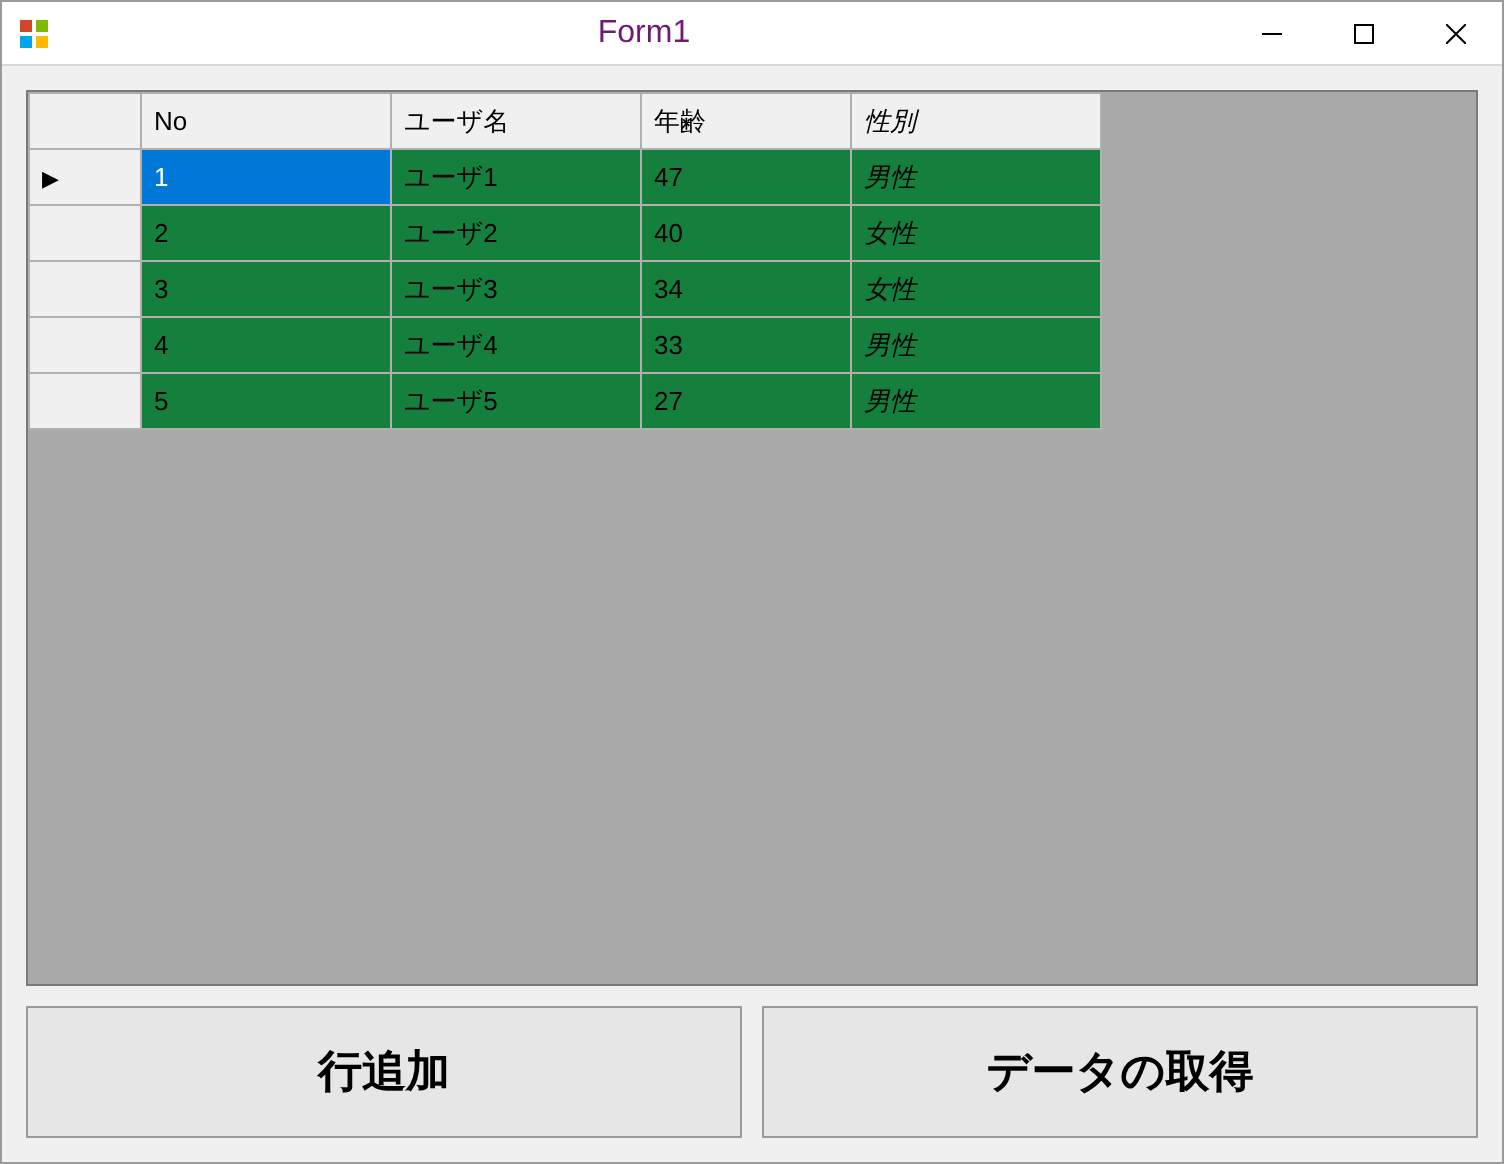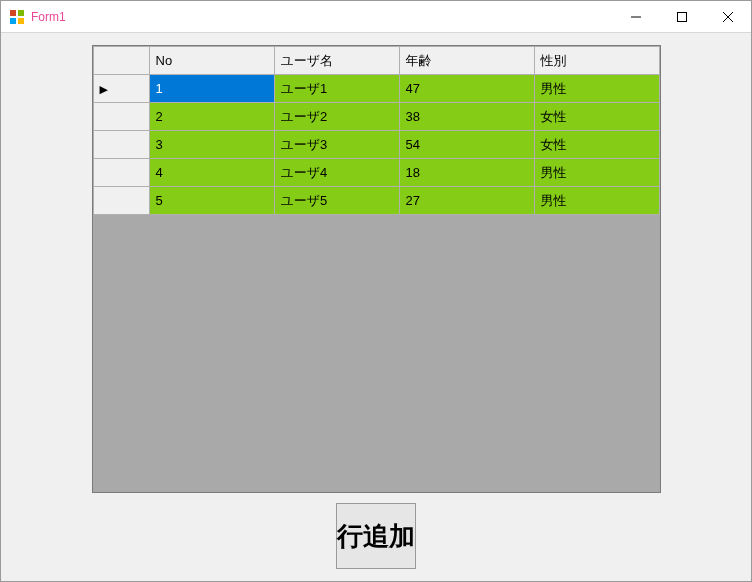--- a/index.html
+++ b/index.html
@@ -25,91 +25,91 @@
     align-items: center;
     padding-left: 8px;
     border-bottom: 1px solid #d8d8d8;
   }
   .titlebar-icon {
     width: 16px; height: 16px;
     margin-right: 6px;
     display: flex; align-items: center; justify-content: center;
   }
   .titlebar-title {
-    font-size: 12px;
-    color: #ec4899;
-    flex: 1;
+    font-size: 16px;
+    color: #701a75;
+    flex: 1;
+    text-align: center;
   }
   .winbtn {
     width: 46px; height: 31px;
     display: flex; align-items: center; justify-content: center;
     color: #000;
     font-size: 12px;
   }
   .winbtn svg { display:block; }
   .client {
     flex: 1;
     padding: 12px;
     display: flex;
     flex-direction: column;
     gap: 10px;
-    align-items: center;
   }
   .grid-area {
     flex: 1;
     background: #a9a9a9;
     border: 1px solid #7a7a7a;
     overflow: hidden;
     position: relative;
   }
   .datagrid {
     border-collapse: collapse;
     background: #fff;
     margin: 0;
   }
   .datagrid th, .datagrid td {
     border: 1px solid #b0b0b0;
     font-size: 13px;
     text-align: left;
     padding: 4px 6px;
     height: 28px;
     font-weight: normal;
-    background: #84cc16;
+    background: #15803d;
     color: #000;
   }
   .datagrid th {
     background: #f0f0f0;
   }
   .rowheader {
     width: 56px;
     background: #f0f0f0 !important;
     text-align: center;
   }
   .col-no   { width: 125px; }
   .col-user { width: 125px; }
-  .col-age  { width: 135px; }
-  .col-sex  { width: 125px; }
+  .col-age  { width: 105px; }
+  .col-sex  { width: 125px; font-style: italic; }
   .selected-cell {
     background: #0078d7 !important;
     color: #fff !important;
   }
   .row-indicator {
     color: #000;
     font-size: 11px;
   }
   .button-row {
     display: flex;
     gap: 10px;
     height: 66px;
   }
   .big-btn {
     flex: 1;
     background: #e6e6e6;
     border: 1px solid #9a9a9a;
-    font-size: 26px;
+    font-size: 22px;
     font-weight: bold;
     font-family: "MS PGothic","Meiryo",sans-serif;
     color: #000;
     display: flex;
     align-items: center;
     justify-content: center;
     cursor: default;
   }
 </style>
 </head>
@@ -163,47 +163,48 @@
               <td class="rowheader"><span class="row-indicator">▶</span></td>
               <td class="col-no selected-cell">1</td>
               <td class="col-user">ユーザ1</td>
               <td class="col-age">47</td>
               <td class="col-sex">男性</td>
             </tr>
             <tr>
               <td class="rowheader"></td>
               <td class="col-no">2</td>
               <td class="col-user">ユーザ2</td>
-              <td class="col-age">38</td>
+              <td class="col-age">40</td>
               <td class="col-sex">女性</td>
             </tr>
             <tr>
               <td class="rowheader"></td>
               <td class="col-no">3</td>
               <td class="col-user">ユーザ3</td>
-              <td class="col-age">54</td>
+              <td class="col-age">34</td>
               <td class="col-sex">女性</td>
             </tr>
             <tr>
               <td class="rowheader"></td>
               <td class="col-no">4</td>
               <td class="col-user">ユーザ4</td>
-              <td class="col-age">18</td>
+              <td class="col-age">33</td>
               <td class="col-sex">男性</td>
             </tr>
             <tr>
               <td class="rowheader"></td>
               <td class="col-no">5</td>
               <td class="col-user">ユーザ5</td>
               <td class="col-age">27</td>
               <td class="col-sex">男性</td>
             </tr>
           </tbody>
       </table>
     </div>
 
     <div class="button-row">
       <div class="big-btn">行追加</div>
+      <div class="big-btn">データの取得</div>
     </div>
 
   </div>
 
 </div>
 
 </body></html>

